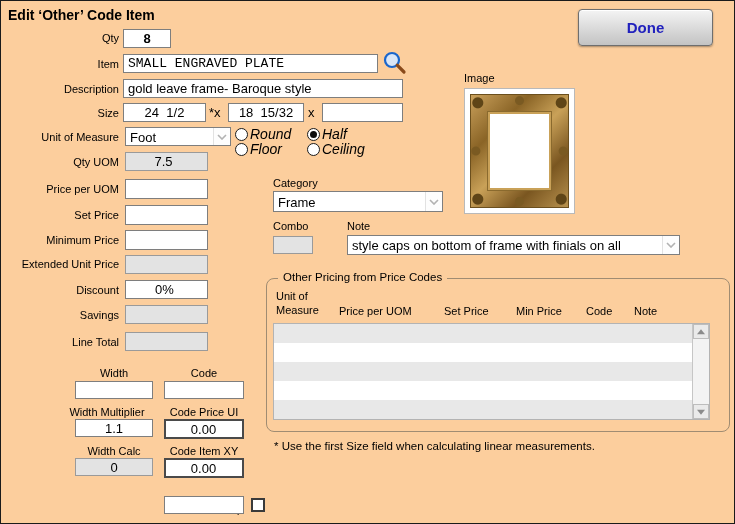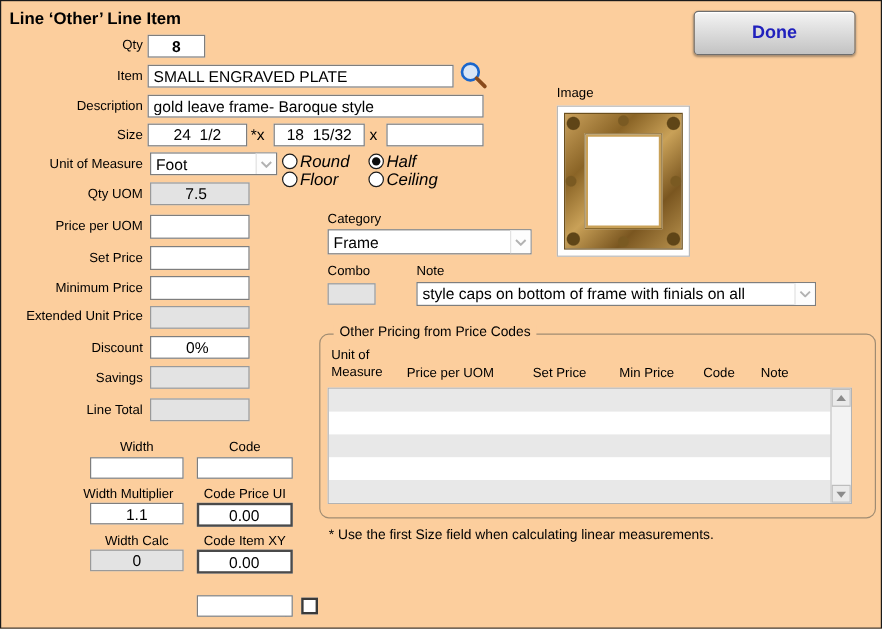--- a/index.html
+++ b/index.html
@@ -76,39 +76,39 @@
   .footnote{position:absolute;left:273px;top:439px;font-size:11.5px;}
   .checkbox{position:absolute;left:250px;top:497px;width:14px;height:14px;background:#fff;
             border:2px solid #3a3a3a;box-sizing:border-box;cursor:pointer;}
   .searchbtn{position:absolute;left:381px;top:49px;width:26px;height:26px;cursor:pointer;}
 </style>
 </head>
 <body>
 
 <div class="window">
 
-  <h1 class="title">Line ‘Other’ Line Item</h1>
+  <h1 class="title">Edit ‘Other’ Code Item</h1>
   <button class="done">Done</button>
 
   <span class="flabel" style="top:31px">Qty</span>
   <span class="flabel" style="top:57px">Item</span>
   <span class="flabel" style="top:82px">Description</span>
   <span class="flabel" style="top:106px">Size</span>
   <span class="flabel" style="top:130px">Unit of Measure</span>
   <span class="flabel" style="top:155px">Qty UOM</span>
   <span class="flabel" style="top:182px">Price per UOM</span>
   <span class="flabel" style="top:208px">Set Price</span>
   <span class="flabel" style="top:233px">Minimum Price</span>
   <span class="flabel" style="top:257px">Extended Unit Price</span>
   <span class="flabel" style="top:283px">Discount</span>
   <span class="flabel" style="top:308px">Savings</span>
   <span class="flabel" style="top:335px">Line Total</span>
 
   <input class="fld center bold" style="left: 122px; top: 28px; width: 48px;" value="8">
-  <input class="fld" style="left: 122px; top: 53px; width: 255px;" value="SMALL ENGRAVED PLATE">
+  <input class="fld" style="left: 122px; top: 53px; width: 255px; font-family: Liberation Mono, monospace;" value="SMALL ENGRAVED PLATE">
 
   <span class="searchbtn">
     <svg width="26" height="26" viewBox="0 0 26 26">
       <circle cx="10" cy="10" r="7" fill="#d9e6f7" stroke="#1a66cc" stroke-width="2.2"></circle>
       <line x1="15.2" y1="15.2" x2="22" y2="22" stroke="#8a4a1a" stroke-width="3.2" stroke-linecap="round"></line>
     </svg>
   </span>
 
   <input class="fld" style="left: 122px; top: 78px; width: 280px;" value="gold leave frame- Baroque style">
 

